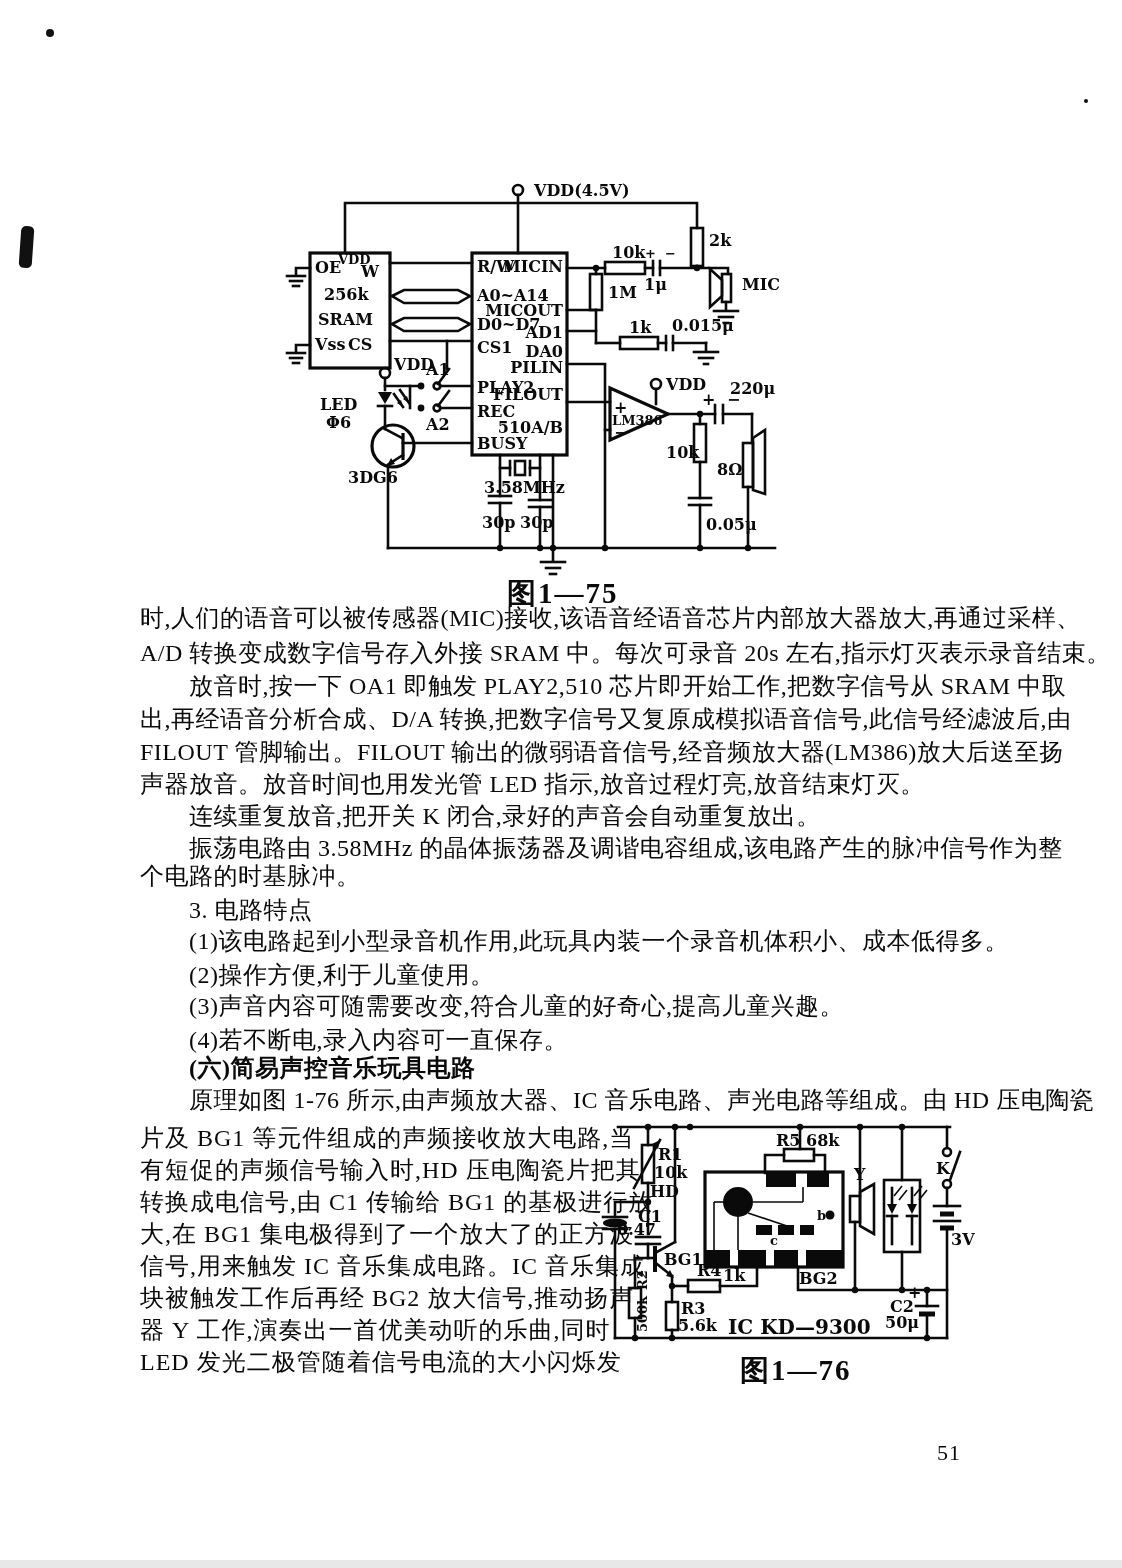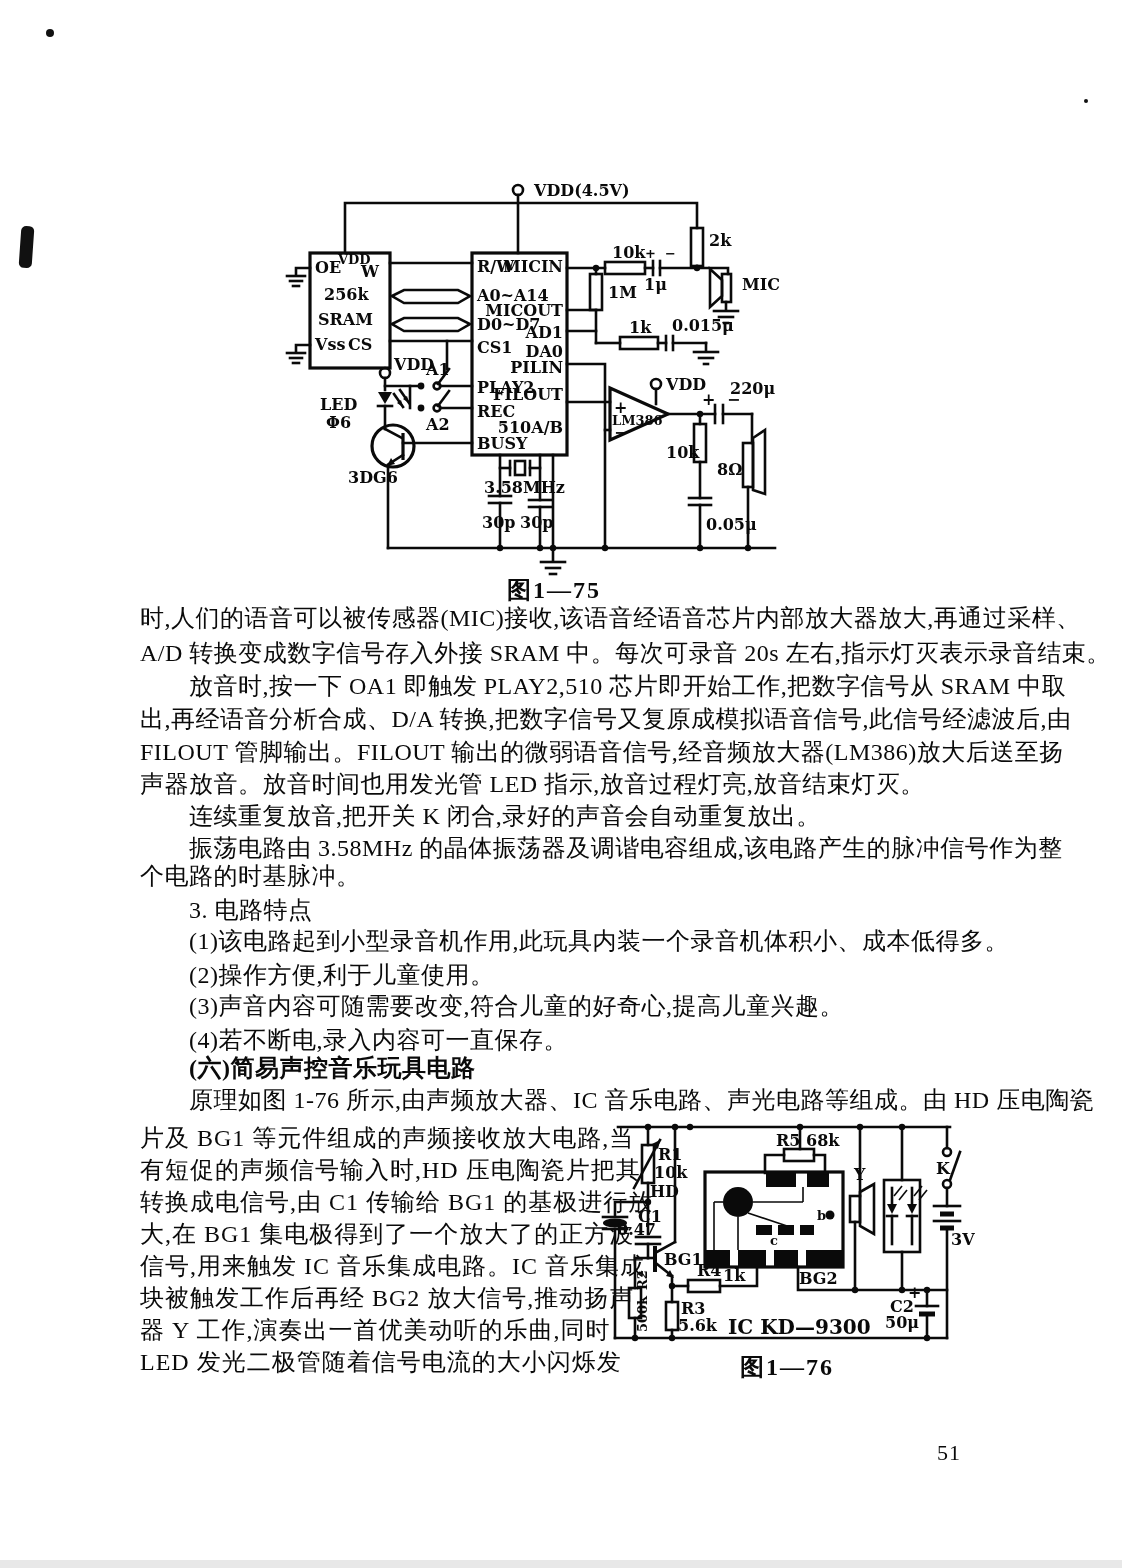--- a/index.html
+++ b/index.html
@@ -5,21 +5,21 @@
   html,body{margin:0;padding:0;background:#e8e8e8;}
   .page{
     position:relative;width:1122px;height:1560px;margin:0 auto;
     background:#ffffff;color:#0a0a0a;overflow:hidden;
     font-family:"Liberation Serif","DejaVu Serif",serif;
   }
   .tl{position:absolute;left:140px;white-space:nowrap;font-size:24px;line-height:30px;letter-spacing:0.5px;}
   .tl.ind{padding-left:49px;}
   .tl.bold{font-weight:bold;}
   .colline{position:absolute;left:140px;white-space:nowrap;font-size:24px;letter-spacing:1px;}
-  .cap{position:absolute;font-weight:bold;font-size:24px;letter-spacing:2px;white-space:nowrap;}
+  .cap{position:absolute;font-weight:bold;font-size:29px;letter-spacing:2px;white-space:nowrap;}
   .pagenum{position:absolute;font-size:22px;letter-spacing:1px;}
   svg{position:absolute;overflow:visible;}
   svg .w{stroke:#0a0a0a;stroke-width:2.6;fill:none;stroke-linecap:square;}
   svg .w3{stroke:#0a0a0a;stroke-width:3.2;fill:none;}
   svg .thin{stroke:#0a0a0a;stroke-width:1.6;fill:none;}
   svg .blk{fill:#0a0a0a;stroke:none;}
   svg .lb{font-family:"DejaVu Serif","Liberation Serif",serif;font-weight:bold;font-size:16px;fill:#0a0a0a;}
   svg .lbs{font-family:"DejaVu Serif","Liberation Serif",serif;font-weight:bold;font-size:13px;fill:#0a0a0a;}
   svg .lbb{font-family:"DejaVu Serif","Liberation Serif",serif;font-weight:bold;font-size:20px;fill:#0a0a0a;}
   .artifact{position:absolute;background:#111;border-radius:2px;}

